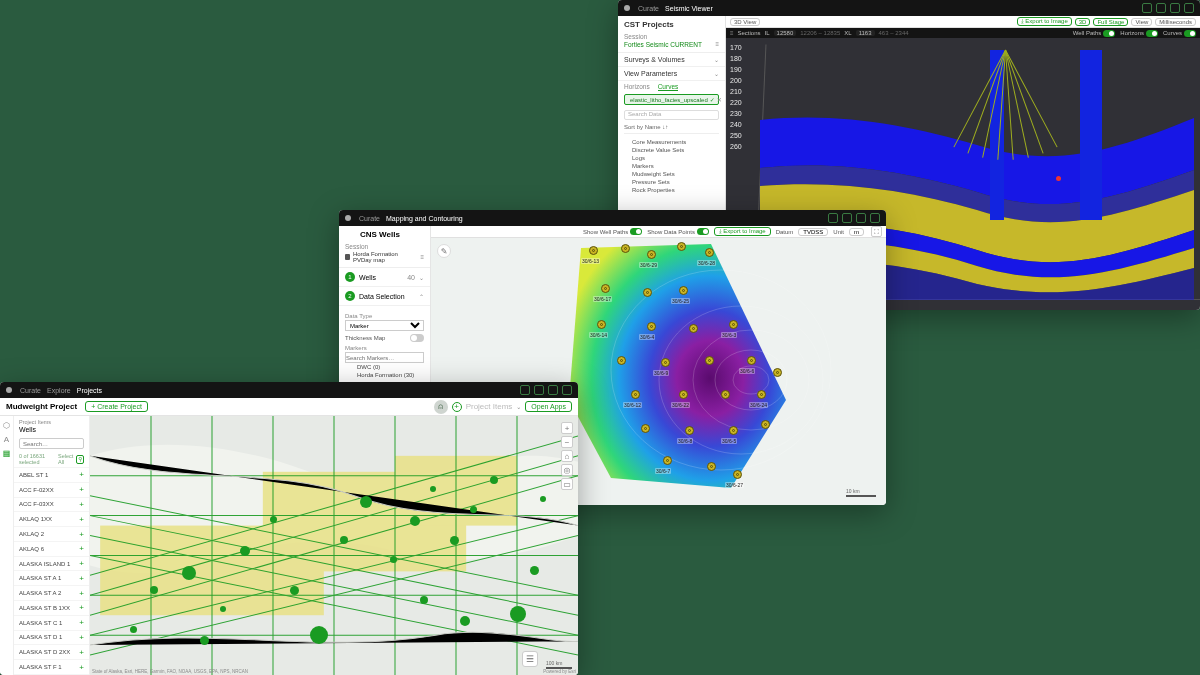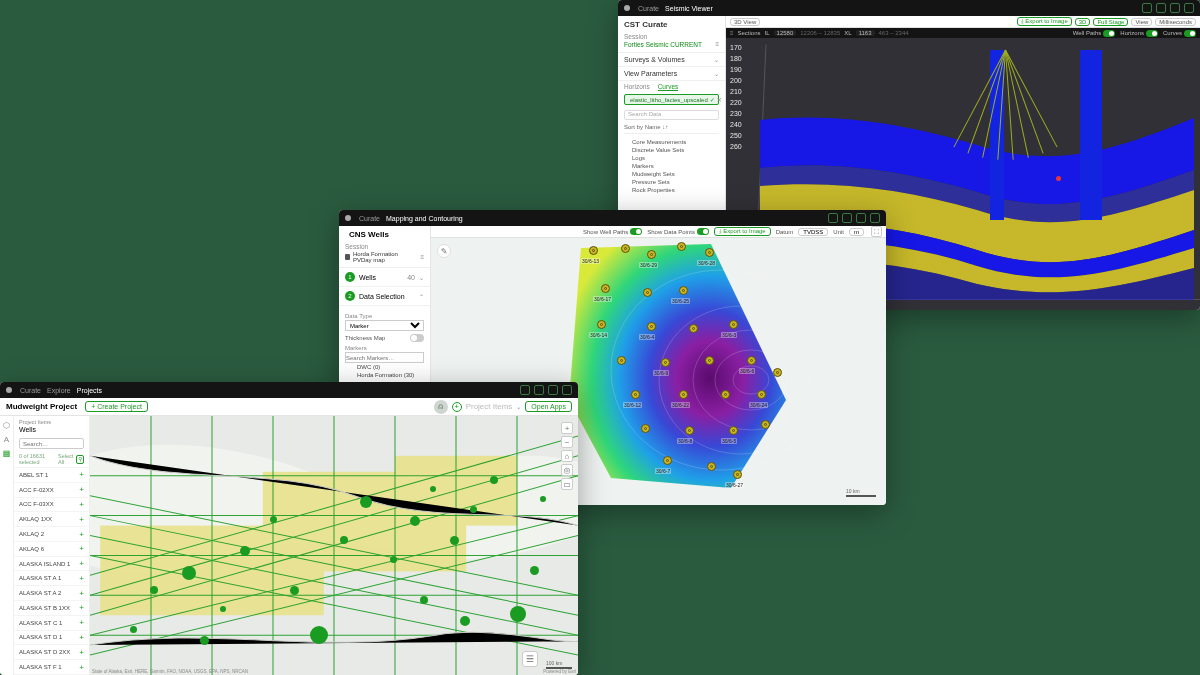--- a/index.html
+++ b/index.html
@@ -48,21 +48,21 @@
   .strata .box3d{position:absolute; inset:-50px -4px 2px 0; border:1px solid #555; border-top:none; border-right:none; transform:perspective(700px) rotateX(8deg);}
   .wellpipe { position:absolute; width:14px; background:#1224e0; top:-40px; height:170px; }
   .raylines { position:absolute; top:-40px; width:150px; height:110px; }
   .raylines span{position:absolute; top:0; left:50%; width:1px; height:110px; background:#9fae1f; transform-origin:top;}
   .reddot{position:absolute; width:5px; height:5px; background:#e33; border-radius:50%;}
 
   
   #mapping { left:339px; top:210px; width:547px; height:295px; }
   #mapping .body { display:flex; height:calc(100% - 16px); }
   #mapping .side { width:92px; background:#fff; border-right:1px solid #e5e5e5; font-size:7px;}
-  #mapping .side h2{font-size:8px;font-weight:600;padding:4px 10px 2px;}
+  #mapping .side h2{font-size:8px;font-weight:600;padding:4px 21px 2px;}
   #mapping .sess-lbl{font-size:6.5px;color:#888;padding:2px 6px 0;}
   #mapping .sess-val{padding:1px 6px 4px;font-size:6px;color:#333;display:flex;gap:3px;align-items:center;border-bottom:1px solid #eee;}
   #mapping .lock{width:6px;height:6px;background:#555;border-radius:1px;display:inline-block;}
   #mapping .step{display:flex;align-items:center;gap:4px;padding:4px 6px;font-size:7px;border-bottom:1px solid #f0f0f0;}
   #mapping .step .n{width:10px;height:10px;border-radius:50%;background:#1a9b22;color:#fff;font-size:6px;display:flex;align-items:center;justify-content:center;}
   #mapping .frm{padding:4px 6px;font-size:6px;color:#555;}
   #mapping .frm label{display:block;color:#888;margin-top:3px;}
   #mapping select, #mapping .srch{width:100%;height:11px;border:1px solid #ccc;font-size:6px;margin-top:1px;background:#fff;}
   #mapping .togrow{display:flex;justify-content:space-between;align-items:center;margin-top:3px;}
   #mapping .opt{padding:1px 2px 1px 12px;font-size:6px;color:#444;}
@@ -126,21 +126,21 @@
     <span class="crumb active">Seismic Viewer</span>
     <div class="right">
       <span class="ticon"></span>
       <span class="ticon"></span>
       <span class="ticon"></span>
       <span class="ticon"></span>
     </div>
   </div>
   <div class="body">
     <div class="side">
-      <h2>CST Curate</h2>
+      <h2>CST Projects</h2>
       <div class="sess-lbl">Session</div>
       <div class="sess-val">
         <span>Forties Seismic CURRENT</span>
         <span class="chev">≡</span>
       </div>
       <div class="collap">
         <span>Surveys &amp; Volumes</span>
           <span class="chev">⌄</span>
       </div>
       <div class="collap">

